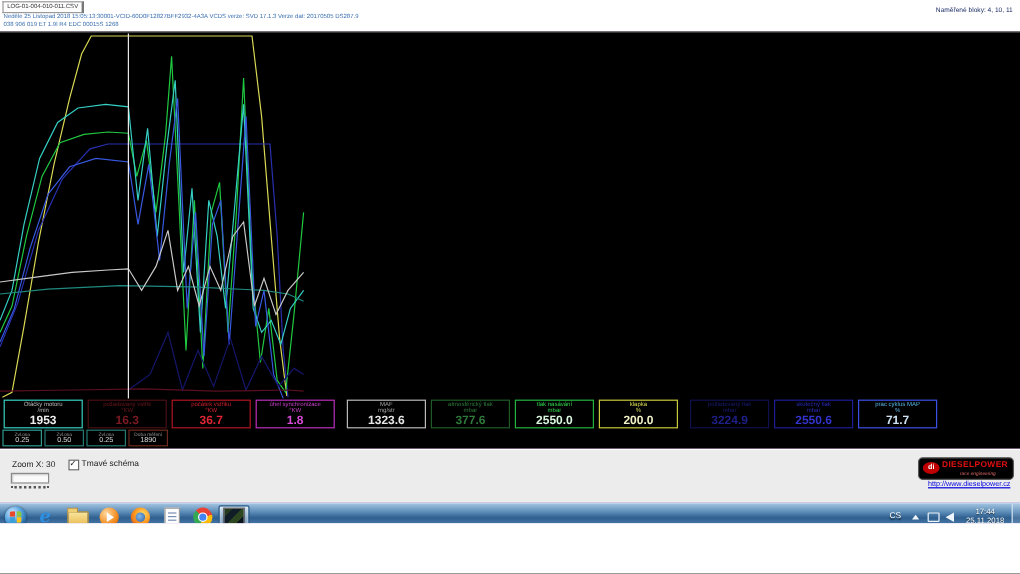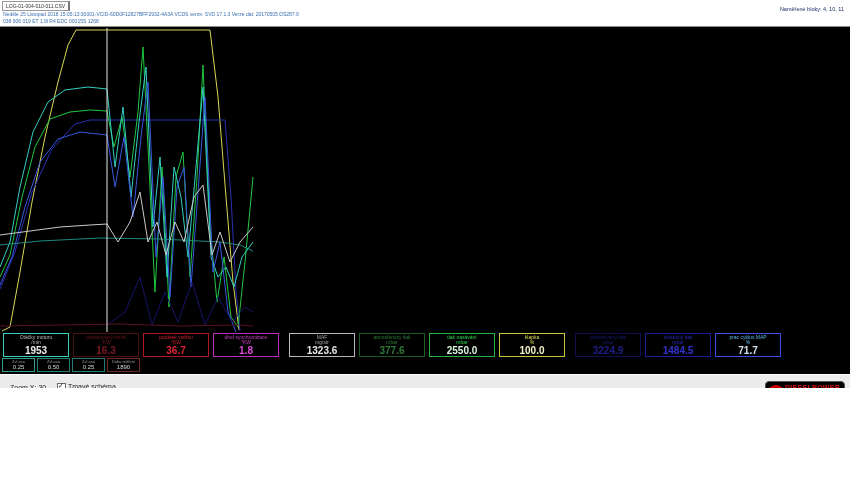--- a/index.html
+++ b/index.html
@@ -1,16 +1,16 @@
 <!DOCTYPE html>
 <html><head>
 <meta charset="utf-8">
 <style>
   html,body{margin:0;padding:0;background:#fff;}
-  #screen{position:relative;width:850px;height:388px;background:#a21caf;overflow:hidden;
+  #screen{position:relative;width:850px;height:436px;background:#a21caf;overflow:hidden;
           font-family:"Liberation Sans","DejaVu Sans",sans-serif;}
   
   .hdr{position:absolute;top:0;left:0;width:850px;height:26px;background:#fff;}
   .file-tab{position:absolute;top:1px;left:2px;height:8px;padding:0 3px;border:1px solid #9a9a9a;
             border-right:2px solid #777;font-size:5px;line-height:8px;color:#333;background:#fdfdfd;white-space:nowrap;}
   .hdr-line{position:absolute;left:3px;font-size:5px;color:#3a6fb0;white-space:nowrap;}
   .hdr-line.l1{top:11px;}
   .hdr-line.l2{top:18px;}
   .blocks-lbl{position:absolute;top:6px;right:6px;font-size:5.5px;color:#1c2d66;white-space:nowrap;}
   
@@ -147,31 +147,31 @@
           <div class="g-value" style="color: rgb(46, 122, 57);">377.6</div>
         </div>
         <div class="gauge" style="border-color: rgb(34, 179, 62);">
           <div class="g-label" style="color: rgb(47, 213, 77);">tlak nasávání</div>
           <div class="g-unit" style="color: rgb(47, 213, 77);">mbar</div>
           <div class="g-value" style="color: rgb(217, 247, 222);">2550.0</div>
         </div>
         <div class="gauge" style="border-color: rgb(201, 201, 62);">
           <div class="g-label" style="color: rgb(222, 222, 85);">klapka</div>
           <div class="g-unit" style="color: rgb(222, 222, 85);">%</div>
-          <div class="g-value" style="color: rgb(242, 242, 200);">100.0</div>
+          <div class="g-value" style="color: rgb(242, 242, 200);">200.0</div>
         </div>
         <div class="gauge" style="border-color: rgb(16, 16, 78); margin-left: 6px;">
           <div class="g-label" style="color: rgb(26, 26, 115);">požadovaný tlak</div>
           <div class="g-unit" style="color: rgb(26, 26, 115);">mbar</div>
           <div class="g-value" style="color: rgb(31, 31, 138);">3224.9</div>
         </div>
         <div class="gauge" style="border-color: rgb(28, 28, 150);">
           <div class="g-label" style="color: rgb(42, 42, 184);">skutečný tlak</div>
           <div class="g-unit" style="color: rgb(42, 42, 184);">mbar</div>
-          <div class="g-value" style="color: rgb(51, 51, 207);">1484.5</div>
+          <div class="g-value" style="color: rgb(51, 51, 207);">2550.6</div>
         </div>
         <div class="gauge" style="border-color: rgb(60, 80, 232);">
           <div class="g-label" style="color: rgb(88, 183, 232);">prac cyklus MAP</div>
           <div class="g-unit" style="color: rgb(88, 183, 232);">%</div>
           <div class="g-value" style="color: rgb(207, 226, 242);">71.7</div>
         </div>
       </div>
     <div class="minis" id="minis">
         <div class="mini" style="border-color: rgb(46, 154, 142);">
           <div class="m-label">Zvl.osa</div>

